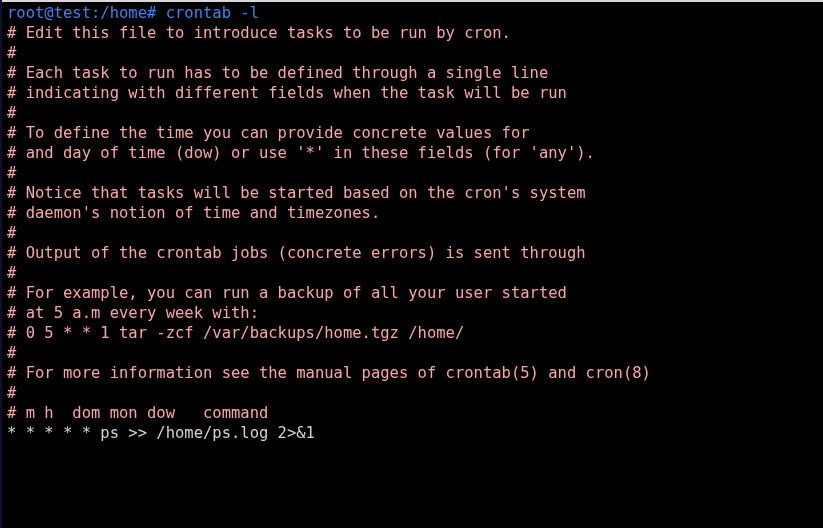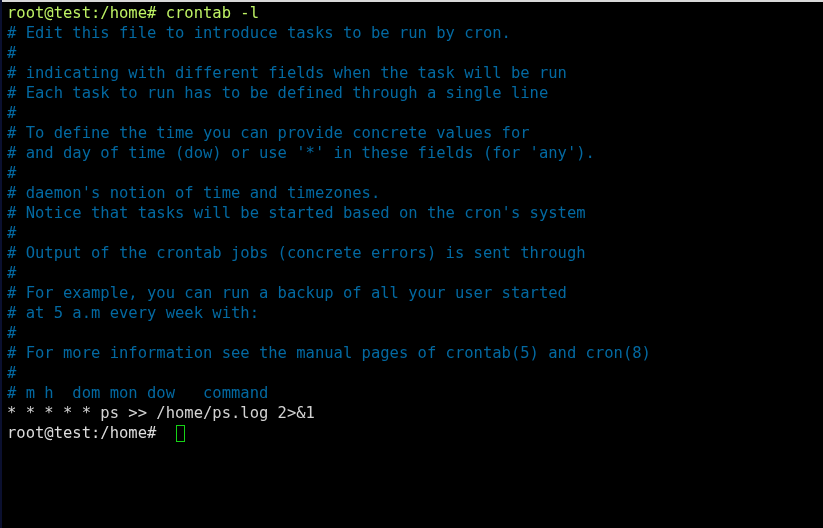--- a/index.html
+++ b/index.html
@@ -63,25 +63,25 @@
     height: 20px;
     line-height: 20px;
     font-size: 15.5px;
     letter-spacing: 0px;
     color: #d3d3d3;
     white-space: pre;
     font-family: "DejaVu Sans Mono", "Liberation Mono", monospace;
   }
 
   .term-line.prompt-line {
-    color: #bef264;
+    color: #3b82f6;
   }
 
   .term-line.comment-line {
-    color: #0369a1;
+    color: #fca5a5;
   }
 
   .term-line.job-line {
     color: #d3d3d3;
   }
 
   
   #final-prompt-line {
     display: flex;
     align-items: center;
@@ -115,39 +115,36 @@
   <div id="window-top-edge"></div>
   <div id="window-left-edge"></div>
 
   <div id="terminal-screen">
 
     <div class="term-line prompt-line">root@test:/home# crontab -l</div>
 
     <div id="output-lines">
         <div class="term-line comment-line"># Edit this file to introduce tasks to be run by cron.</div>
         <div class="term-line comment-line">#</div>
+        <div class="term-line comment-line"># Each task to run has to be defined through a single line</div>
         <div class="term-line comment-line"># indicating with different fields when the task will be run</div>
-        <div class="term-line comment-line"># Each task to run has to be defined through a single line</div>
         <div class="term-line comment-line">#</div>
         <div class="term-line comment-line"># To define the time you can provide concrete values for</div>
         <div class="term-line comment-line"># and day of time (dow) or use '*' in these fields (for 'any').</div>
         <div class="term-line comment-line">#</div>
+        <div class="term-line comment-line"># Notice that tasks will be started based on the cron's system</div>
         <div class="term-line comment-line"># daemon's notion of time and timezones.</div>
-        <div class="term-line comment-line"># Notice that tasks will be started based on the cron's system</div>
         <div class="term-line comment-line">#</div>
         <div class="term-line comment-line"># Output of the crontab jobs (concrete errors) is sent through</div>
         <div class="term-line comment-line">#</div>
         <div class="term-line comment-line"># For example, you can run a backup of all your user started</div>
         <div class="term-line comment-line"># at 5 a.m every week with:</div>
+        <div class="term-line comment-line"># 0 5 * * 1 tar -zcf /var/backups/home.tgz /home/</div>
         <div class="term-line comment-line">#</div>
         <div class="term-line comment-line"># For more information see the manual pages of crontab(5) and cron(8)</div>
         <div class="term-line comment-line">#</div>
         <div class="term-line comment-line"># m h  dom mon dow   command</div>
         <div class="term-line job-line">* * * * * ps &gt;&gt; /home/ps.log 2&gt;&amp;1</div>
       </div>
 
-    <div id="final-prompt-line">
-      <span id="final-prompt-text">root@test:/home# </span>
-      <span id="cursor-block"></span>
-    </div>
 
   </div>
 </div>
 
 </body></html>

